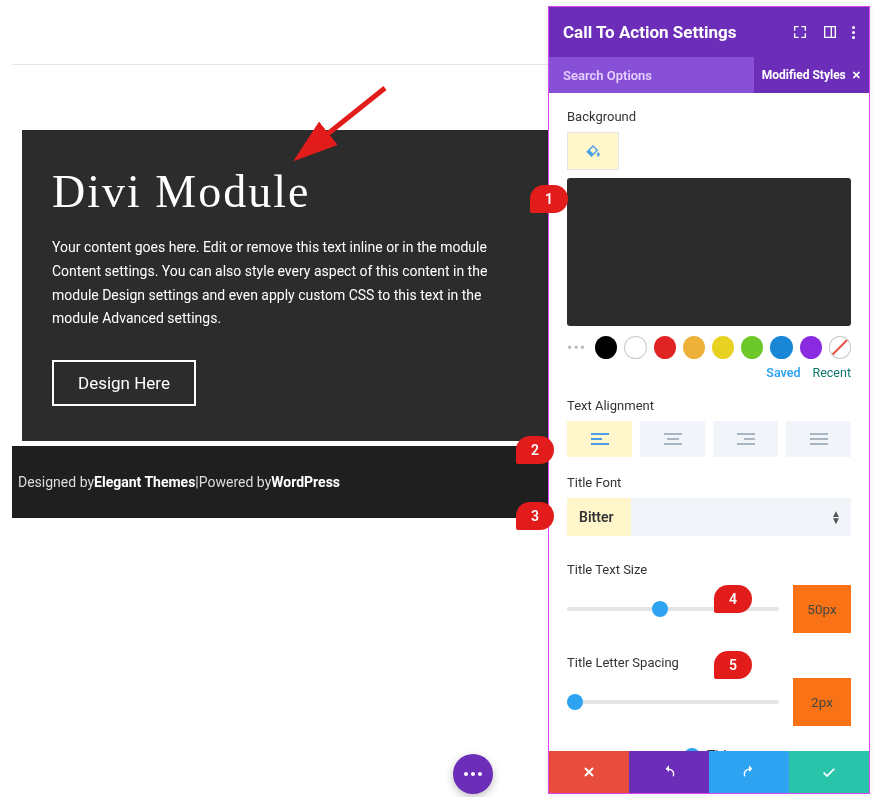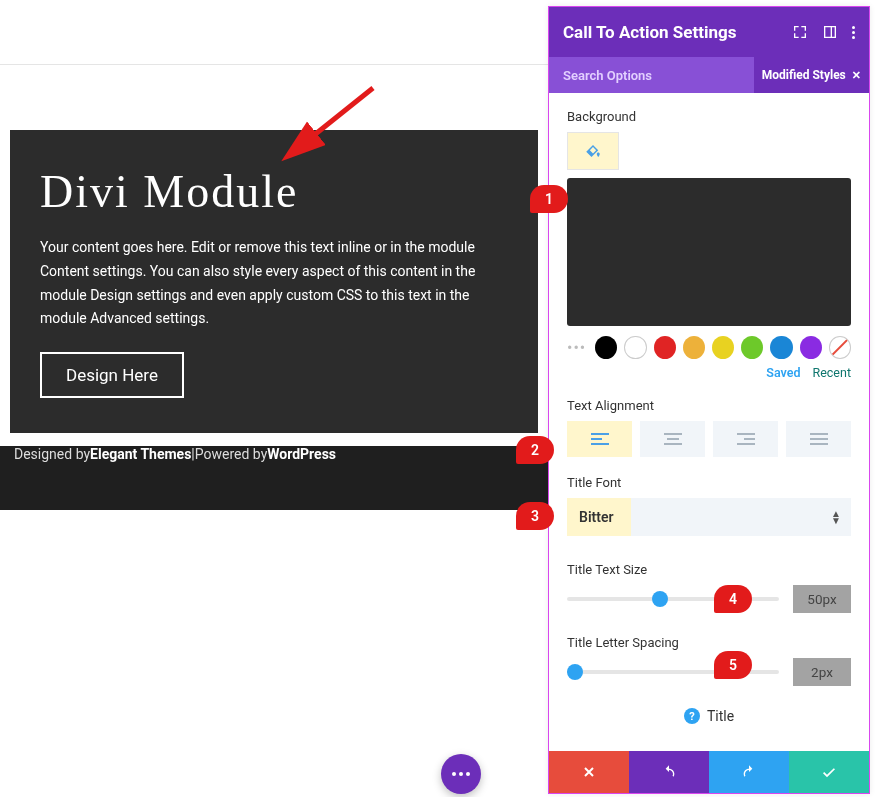--- a/index.html
+++ b/index.html
@@ -1,26 +1,26 @@
 <!DOCTYPE html>
 <html><head>
 <meta charset="utf-8">
 <style>
 * { margin: 0; padding: 0; box-sizing: border-box; font-family: -apple-system, BlinkMacSystemFont, "Segoe UI", Roboto, sans-serif; }
 body { width: 880px; height: 797px; background: #fff; position: relative; overflow: hidden; }
 
 
-.content-area { position: absolute; left: 0; top: 0; width: 548px; height: 797px; }
+.content-area { position: absolute; left: 12px; top: 0; width: 548px; height: 797px; }
 .top-border { height: 65px; border-bottom: 1px solid #e5e5e5; }
 .cta-module { margin: 65px 10px 0 10px; background: #2c2c2c; padding: 35px 30px 35px 30px; color: #fff; }
 .cta-title { font-family: Georgia, serif; font-size: 46px; font-weight: normal; letter-spacing: 2px; margin-bottom: 18px; }
-.cta-body { font-size: 14px; line-height: 1.7; margin-bottom: 21px; }
+.cta-body { font-size: 14px; line-height: 1.7; margin-bottom: 29px; }
 .cta-button { display: inline-block; border: 2px solid #fff; color: #fff; padding: 11px 24px; font-size: 17px; cursor: pointer; }
 
-.footer-bar { position: absolute; top: 446px; left: 0; width: 548px; height: 64px; background: #1f1f1f; color: #ddd; font-size: 14px; display: flex; padding-left: 14px; }
+.footer-bar { position: absolute; top: 446px; left: 0; width: 548px; height: 72px; background: #1f1f1f; color: #ddd; font-size: 14px; display: flex; align-items: center; padding-left: 6px; }
 .footer-bar .b { font-weight: 700; color: #fff; }
 
 
 .arrow-ann { position: absolute; pointer-events: none; }
 
 
 .fab { position: absolute; left: 441px; top: 754px; width: 40px; height: 40px; border-radius: 50%; background: #6c2eb9; display: flex; align-items: center; justify-content: center; box-shadow: 0 3px 8px rgba(0,0,0,0.25); cursor: pointer; }
 .fab .dots { display: flex; gap: 3px; }
 .fab .dots span { width: 4px; height: 4px; background: #fff; border-radius: 50%; }
 
@@ -67,21 +67,21 @@
 .font-select { position: relative; height: 38px; background: #f1f5f9; display: flex; align-items: center; padding: 0 12px; font-size: 14px; color: #333; margin-bottom: 26px; }
 .font-select .hl { position: absolute; left: 0; top: 0; width: 64px; height: 38px; background: #fff6cc; z-index: 0;}
 .font-select .val { position: relative; z-index: 1; font-weight: 600; }
 .font-select .arrows { position: absolute; right: 10px; top: 50%; transform: translateY(-50%); font-size: 10px; color: #555; line-height: 7px; }
 
 
 .slider-group { margin-bottom: 22px; }
 .slider-wrap { display: flex; align-items: center; gap: 14px; }
 .slider-track { flex: 1; height: 4px; background: #e5e5e5; border-radius: 2px; position: relative; }
 .slider-thumb { position: absolute; top: -6px; width: 16px; height: 16px; background: #2ea3f2; border-radius: 50%; cursor: pointer; }
-.slider-val { width: 58px; height: 28px; background: #a3a3a3; display: flex; align-items: center; justify-content: center; font-size: 13.5px; color: #444; }
+.slider-val { width: 58px; height: 48px; background: #f97316; display: flex; align-items: center; justify-content: center; font-size: 13.5px; color: #444; }
 
 
 .help-row { display: flex; align-items: center; justify-content: center; gap: 7px; color: #333; font-size: 14px; margin-top: 5px; }
 .help-icon { width: 16px; height: 16px; background: #2ea3f2; color: #fff; border-radius: 50%; font-size: 11px; font-weight: 700; display: flex; align-items: center; justify-content: center; }
 
 
 .action-bar { display: flex; height: 42px; }
 .action-btn { flex: 1; display: flex; align-items: center; justify-content: center; color: #fff; cursor: pointer; }
 .ab-red { background: #e74c3c; }
 .ab-purple { background: #6c2eb9; }

